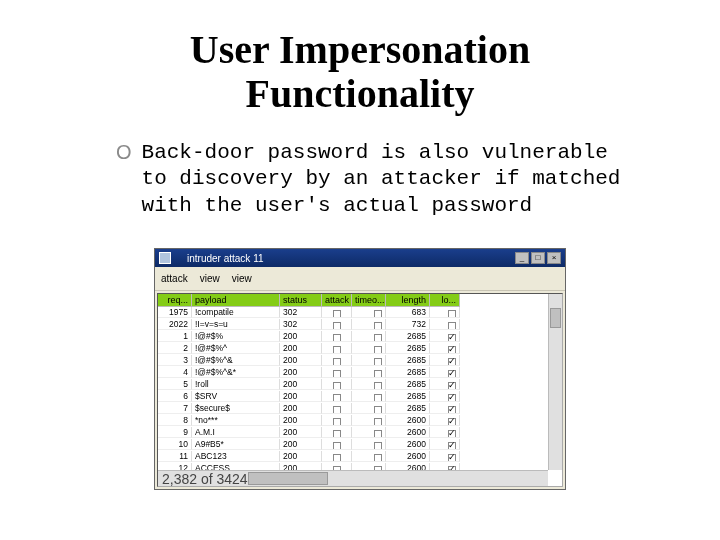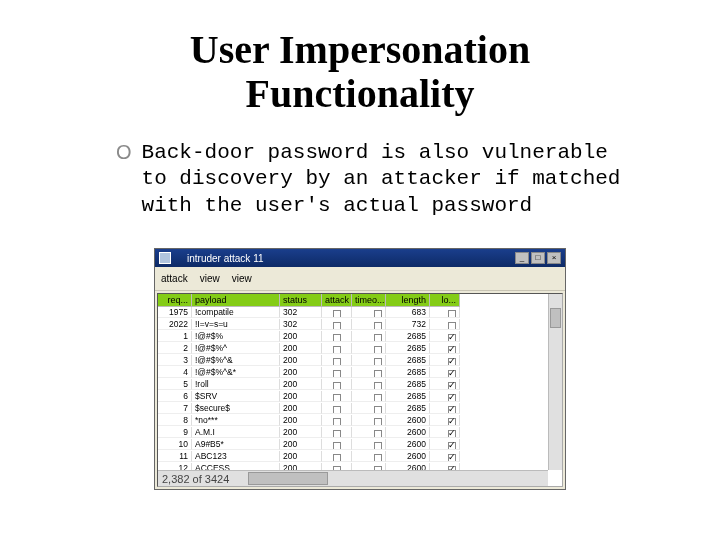--- a/index.html
+++ b/index.html
@@ -129,21 +129,21 @@
     position:relative; top:1px;
   }
   .cb.checked::after {
     content:"✓"; position:absolute; left:-1px; top:-3px; font-size:9px; color:#000;
   }
   .scrollbar-v {
     position:absolute; right:0; top:0; bottom:16px; width:14px; background:#e0e0e0; border-left:1px solid #bbb;
   }
   .scrollbar-h {
     position:absolute; left:0; right:14px; bottom:0; height:16px; background:#e0e0e0; border-top:1px solid #bbb;
-    display:flex; align-items:center; padding-left:4px; font-size:11px; color:#444;text-align:center;
+    display:flex; align-items:center; padding-left:4px; font-size:14px; color:#444;text-align:center;
   }
   .thumb-v { position:absolute; left:1px; right:1px; top:14px; height:20px; background:#c0c0c0; border:1px solid #999; }
   .thumb-h { position:absolute; left:90px; width:80px; top:1px; bottom:1px; background:#c0c0c0; border:1px solid #999; }
 </style>
 </head>
 <body>
 
 <div class="slide">
 
   <h1 class="title">

